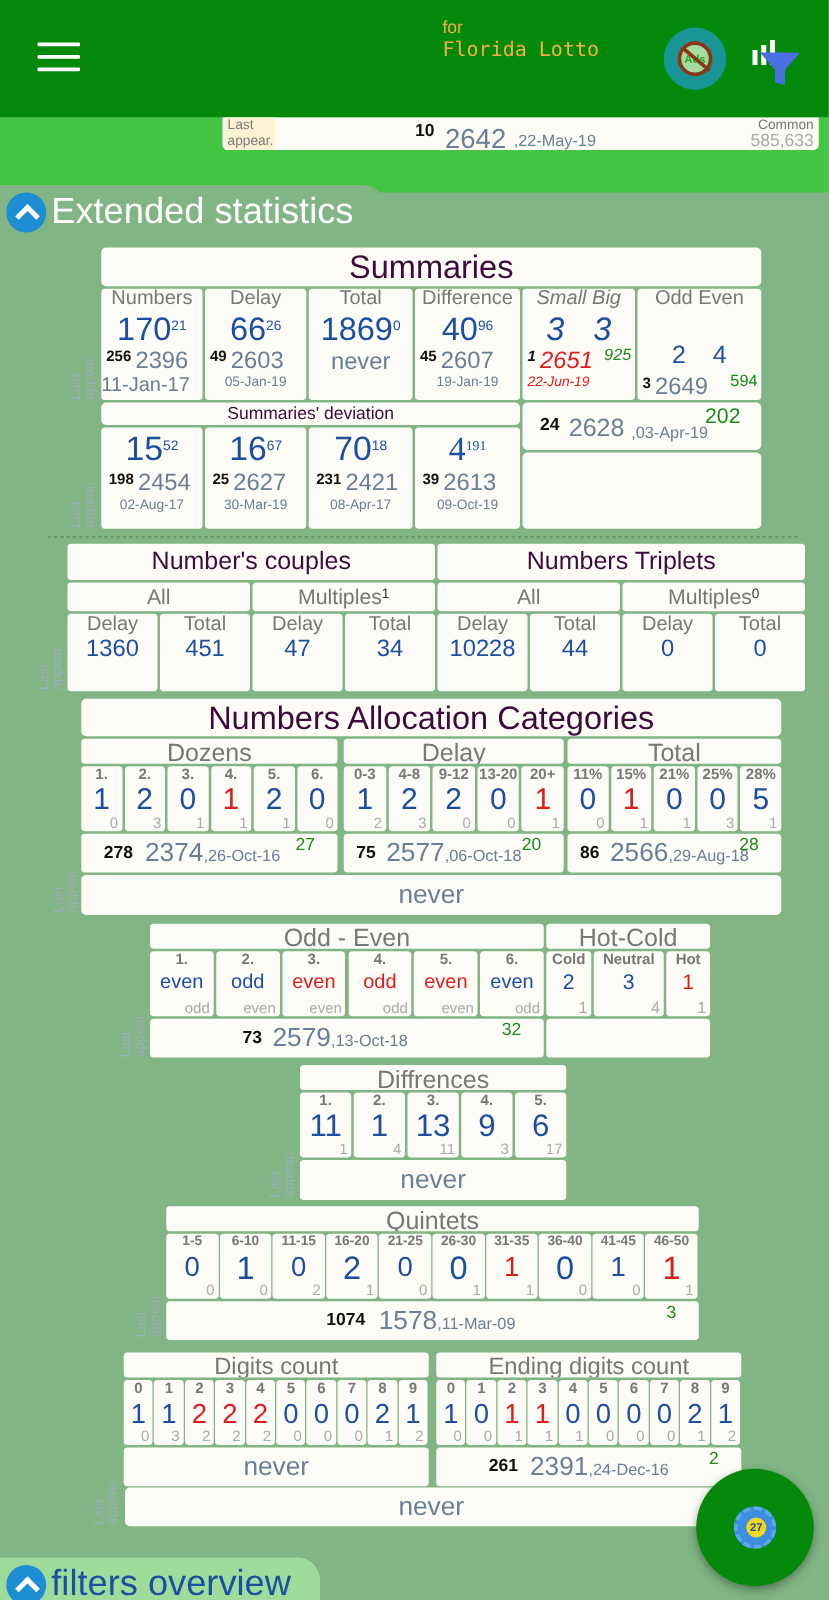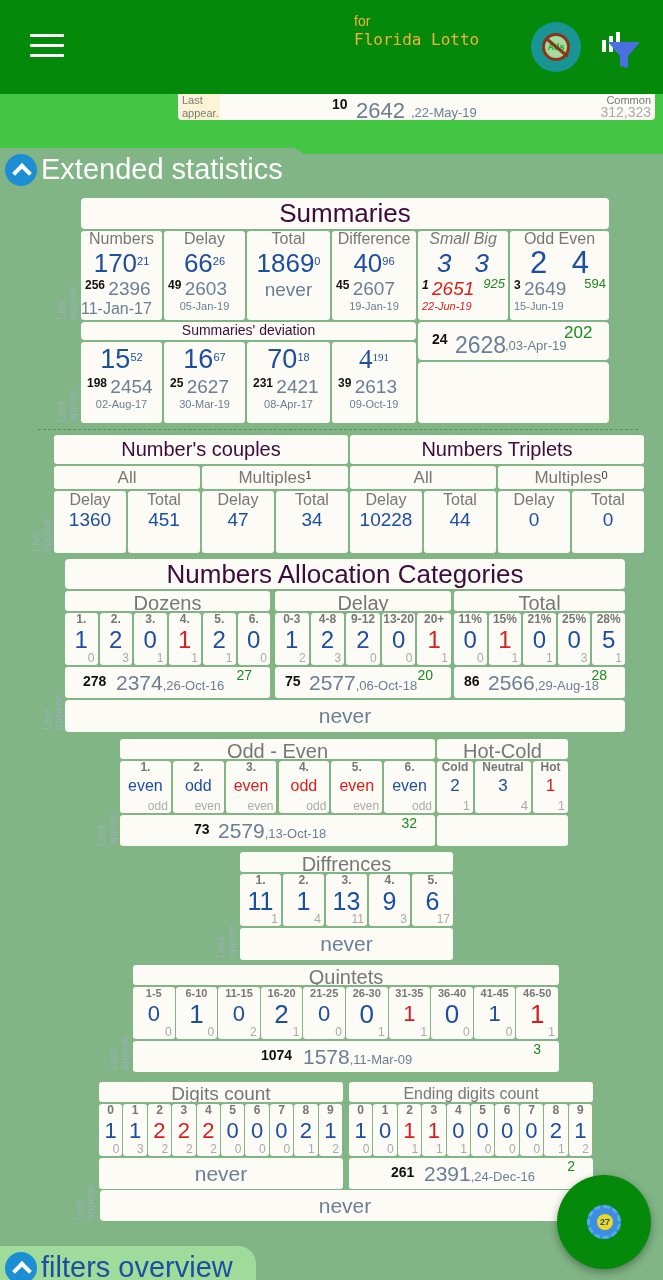--- a/index.html
+++ b/index.html
@@ -66,21 +66,21 @@
     <path d="M8 16 L40 16 L28 30 L28 42 L20 40 L20 30 Z" fill="#4a6fe0"></path>
   </svg>
 </div>
 <div class="greenband"></div>
 
 <div class="lastbar">
   <div class="la" style="width:40px">Last appear.</div>
   <div class="num">10</div>
   <div class="val">2642</div>
   <div class="date">,22-May-19</div>
-  <div class="common"><span>Common</span><b>312,323</b></div>
+  <div class="common"><span>Common</span><b>585,633</b></div>
 </div>
 
 <div class="sechead">
   <div class="circ"></div>
   <div class="txt">Extended statistics</div>
 </div>
 
 <div class="box" style="left:81px;top:198px;width:528px;height:31px">
   <div class="hdr">Summaries</div>
 </div>
@@ -111,21 +111,21 @@
       <div class="grey" style="font-size: 11px; text-align: center;">19-Jan-19</div>
     </div>
     <div class="cell" style="left: 418px; top: 231px; width: 90px; height: 89px; font-style: italic;">
       <div style="font-size: 16px; color: rgb(119, 119, 119); margin-top: -1px;">Small Big</div>
       <div class="blue" style="font-size: 26px; word-spacing: 16px; line-height: 30px;">3 3</div>
       <div style="position: relative; height: 22px; text-align: left; padding-left: 4px;"><span class="blk" style="font-size: 12px; vertical-align: top;">1 </span><span class="red" style="font-size: 19px;">2651</span><span class="green" style="position: absolute; right: 3px; top: -2px; font-size: 13px;">925</span></div>
       <div class="red" style="font-size: 11px; text-align: left; padding-left: 4px;">22-Jun-19</div>
     </div>
     <div class="cell" style="left: 510px; top: 231px; width: 99px; height: 89px;">
       <div style="font-size: 16px; color: rgb(119, 119, 119); margin-top: -1px;">Odd  Even</div>
-      <div class="blue" style="font-size: 31px; word-spacing: 16px; line-height: 30px;">2 4</div>
+      <div class="blue" style="font-size: 20px; word-spacing: 16px; line-height: 30px; margin-top: 21px;">2 4</div>
       <div style="position: relative; height: 22px; text-align: left; padding-left: 4px;"><span class="blk" style="font-size: 12px; vertical-align: top;">3 </span><span class="grey" style="font-size: 19px;">2649</span><span class="green" style="position: absolute; right: 3px; top: -2px; font-size: 13px;">594</span></div>
       <div class="grey" style="font-size: 11px; text-align: left; padding-left: 4px;">15-Jun-19</div>
     </div>
   </div>
 
 <div class="box" style="left:81px;top:322px;width:335px;height:18px">
   <div style="font-size:14px;color:#3c0b3c;text-align:center">Summaries' deviation</div>
 </div>
 <div id="dev-cols">
     <div class="cell" style="left: 81px; top: 342px; width: 81px; height: 81px;">
@@ -145,21 +145,21 @@
     </div>
     <div class="cell" style="left: 332px; top: 342px; width: 84px; height: 81px;">
       <div class="blue" style="font-size: 27px; line-height: 34px; font-family: Liberation Serif, serif;">4<span class="sup" style="font-size: 11px;">191</span></div>
       <div style="text-align: left; padding-left: 6px;"><span class="blk" style="font-size: 12px; vertical-align: top;">39 </span><span class="grey" style="font-size: 19px;">2613</span></div>
       <div class="grey" style="font-size: 11px;">09-Oct-19</div>
     </div>
   </div>
 <div class="vlabel" style="left:56px;top:422px">Last<br>appear.</div>
 <div class="box" style="left:418px;top:322px;width:191px;height:38px">
   <span class="blk" style="position:absolute;left:14px;top:9px;font-size:14px">24</span>
-  <span class="grey" style="position:absolute;left:37px;top:10px;font-size:23px">2628</span>
+  <span class="grey" style="position:absolute;left:37px;top:10px;font-size:20px">2628</span>
   <span class="grey" style="position:absolute;left:87px;top:16px;font-size:13px">,03-Apr-19</span>
   <span class="green" style="position:absolute;left:146px;top:1px;font-size:17px">202</span>
 </div>
 <div class="box" style="left:418px;top:362px;width:191px;height:61px"></div>
 <div style="position:absolute;left:38px;top:429px;width:600px;border-top:1px dashed #5c8c60"></div>
 
 <div id="pairs">
     <div class="cell" style="left: 54px; top: 435px; width: 294px; height: 29px;">
       <div class="hdr" style="font-size: 20px; line-height: 29px;">Number's couples</div>
     </div>
@@ -533,21 +533,21 @@
       <div class="smallhdr" style="font-size: 12px; line-height: 13px;">8</div>
       <div class="blue" style="font-size: 22px; line-height: 28px;">2</div>
       <span class="cnt" style="font-size: 12px;">1</span>
     </div>
     <div class="cell" style="left: 318.6px; top: 1104px; width: 23.4px; height: 52px;">
       <div class="smallhdr" style="font-size: 12px; line-height: 13px;">9</div>
       <div class="blue" style="font-size: 22px; line-height: 28px;">1</div>
       <span class="cnt" style="font-size: 12px;">2</span>
     </div>
     <div class="cell" style="left: 349px; top: 1082px; width: 244px; height: 20px;">
-      <div class="sub" style="font-size: 16px; line-height: 24px;">Ending digits count</div>
+      <div class="sub" style="font-size: 19px; line-height: 24px;">Ending digits count</div>
     </div>
     <div class="cell" style="left: 349px; top: 1104px; width: 23.4px; height: 52px;">
       <div class="smallhdr" style="font-size: 12px; line-height: 13px;">0</div>
       <div class="blue" style="font-size: 22px; line-height: 28px;">1</div>
       <span class="cnt" style="font-size: 12px;">0</span>
     </div>
     <div class="cell" style="left: 373.4px; top: 1104px; width: 23.4px; height: 52px;">
       <div class="smallhdr" style="font-size: 12px; line-height: 13px;">1</div>
       <div class="blue" style="font-size: 22px; line-height: 28px;">0</div>
       <span class="cnt" style="font-size: 12px;">0</span>

